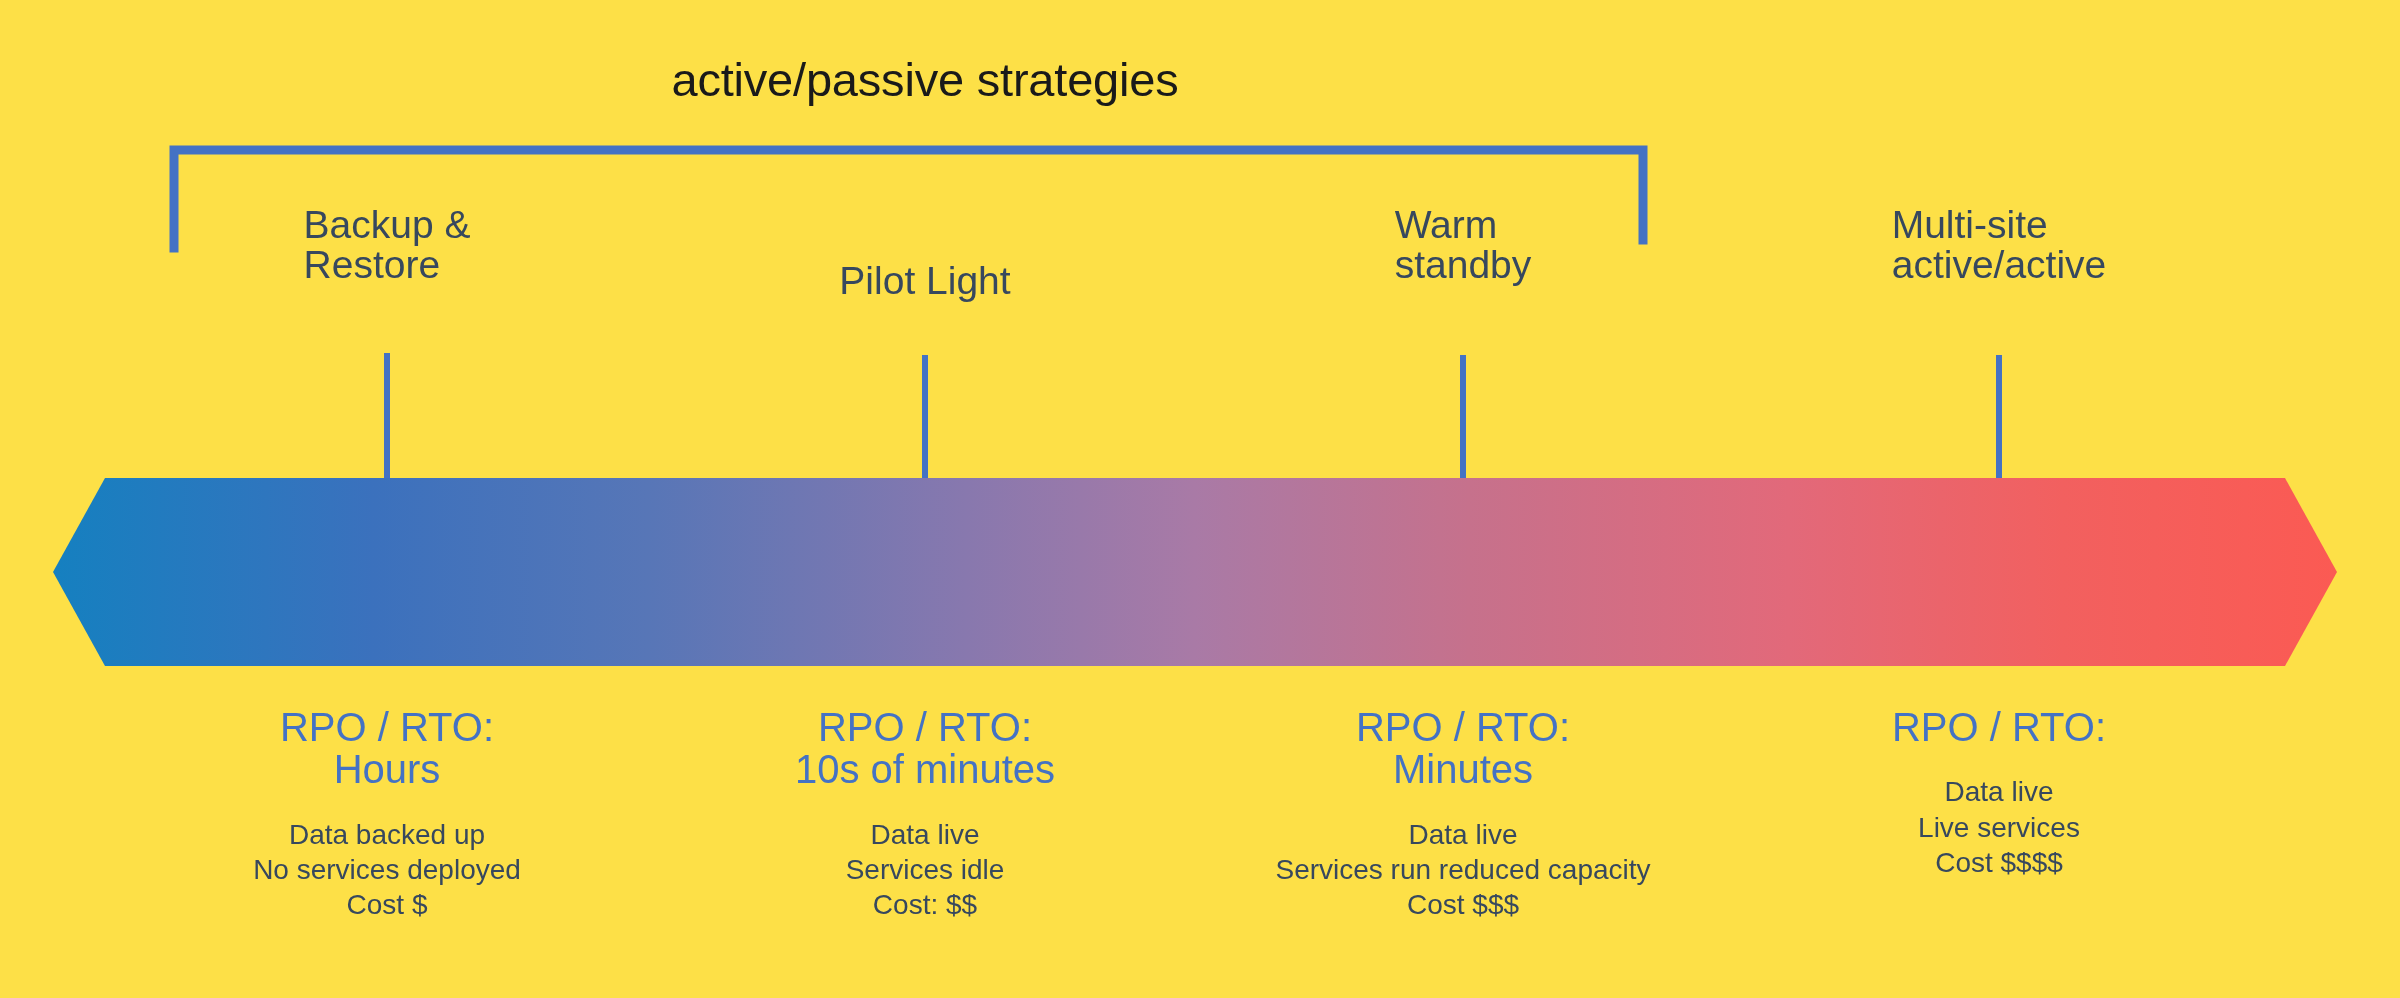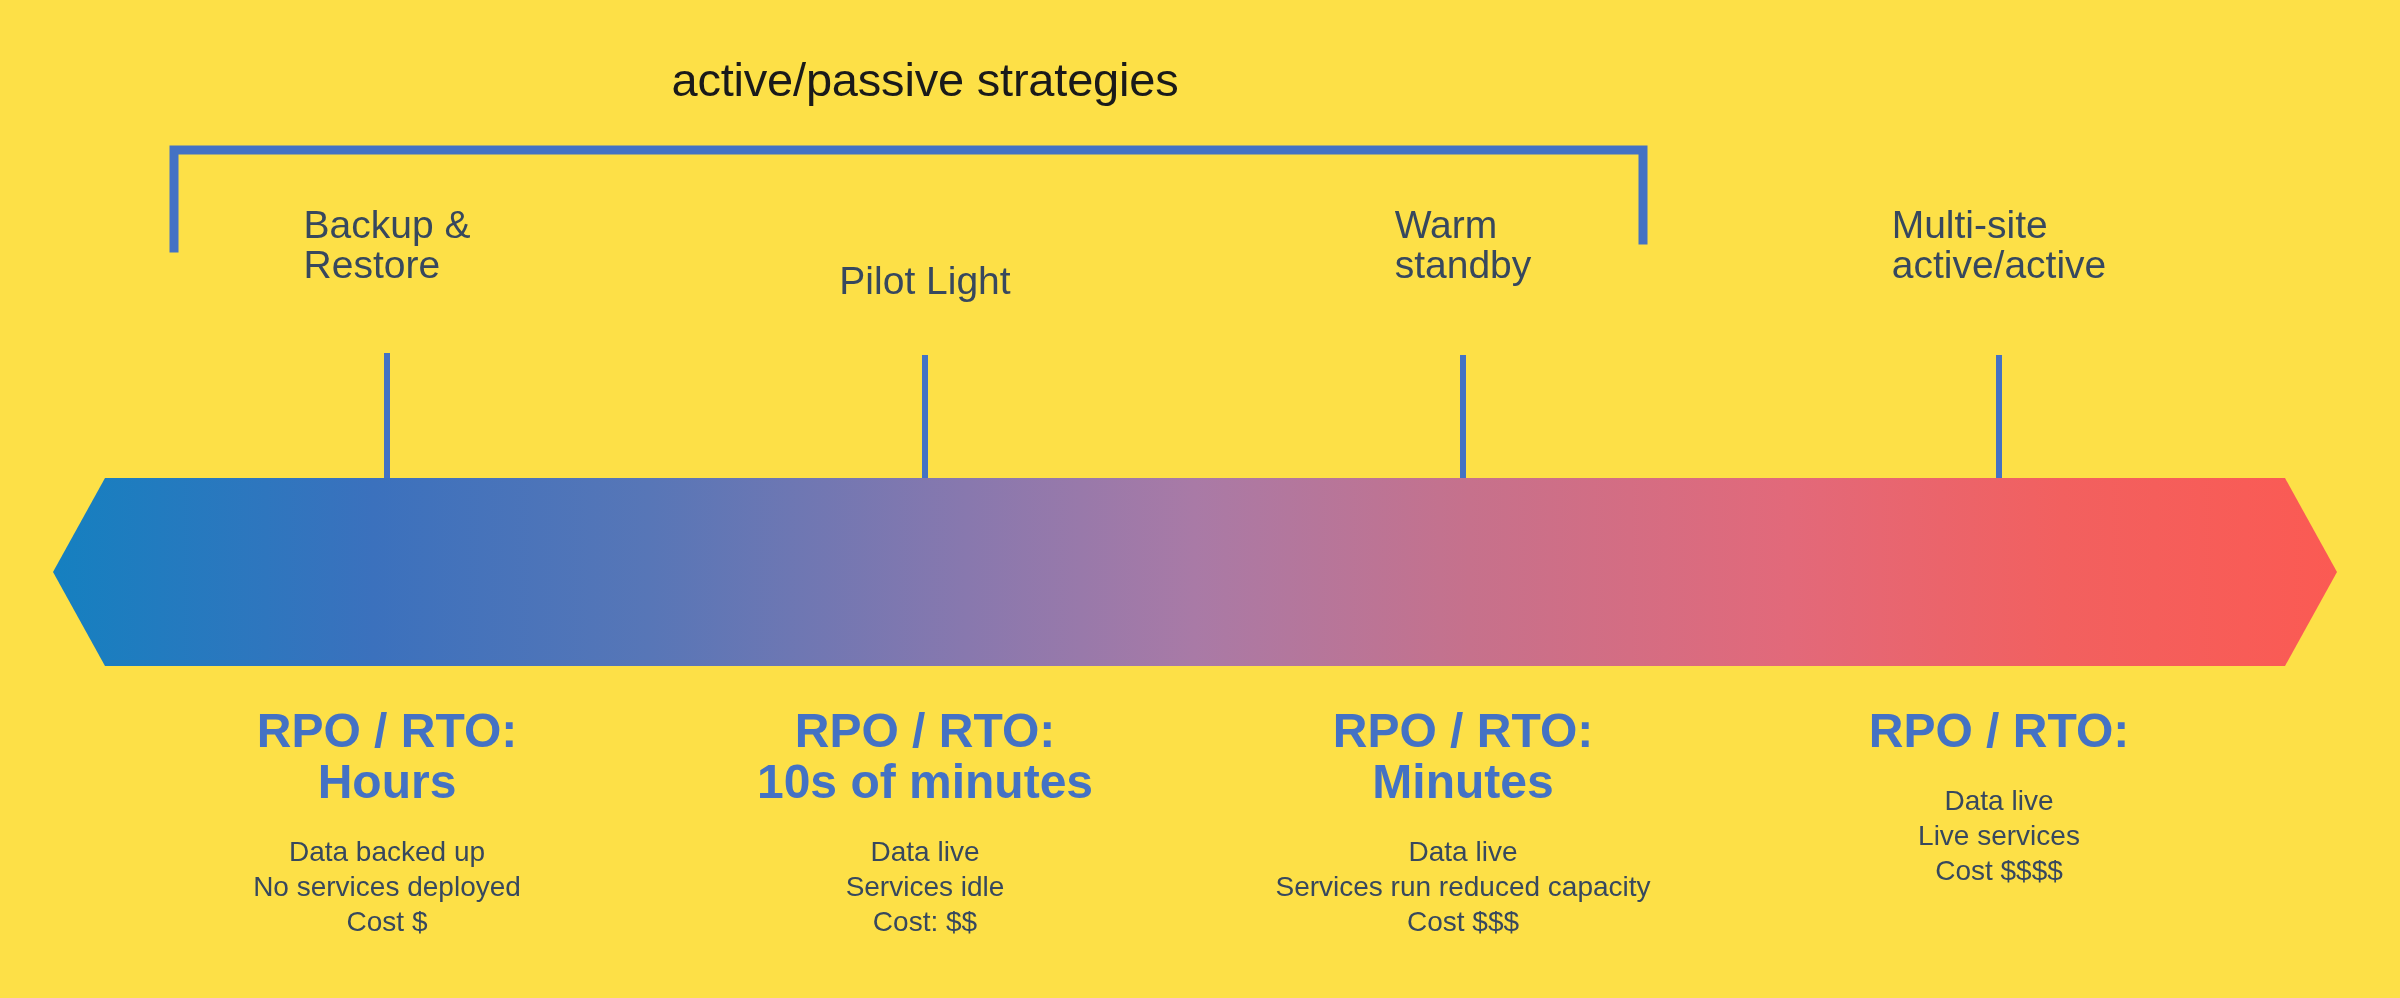--- a/index.html
+++ b/index.html
@@ -69,24 +69,23 @@
   }
 
   
   .metric-block {
     position: absolute;
     text-align: center;
     transform: translateX(-50%);
     white-space: nowrap;
   }
   .rpo-rto {
-    font-size: 48px;
+    font-size: 40px;
     line-height: 1.06;
     color: #4472c4;
-    font-weight: bold;
   }
   .rpo-rto .rpo-value { display: block; }
   .attributes {
     margin-top: 26px;
     font-size: 28px;
     line-height: 1.26;
     color: #37485e;
     text-align: center;
   }
   .attributes span { display: block; }

